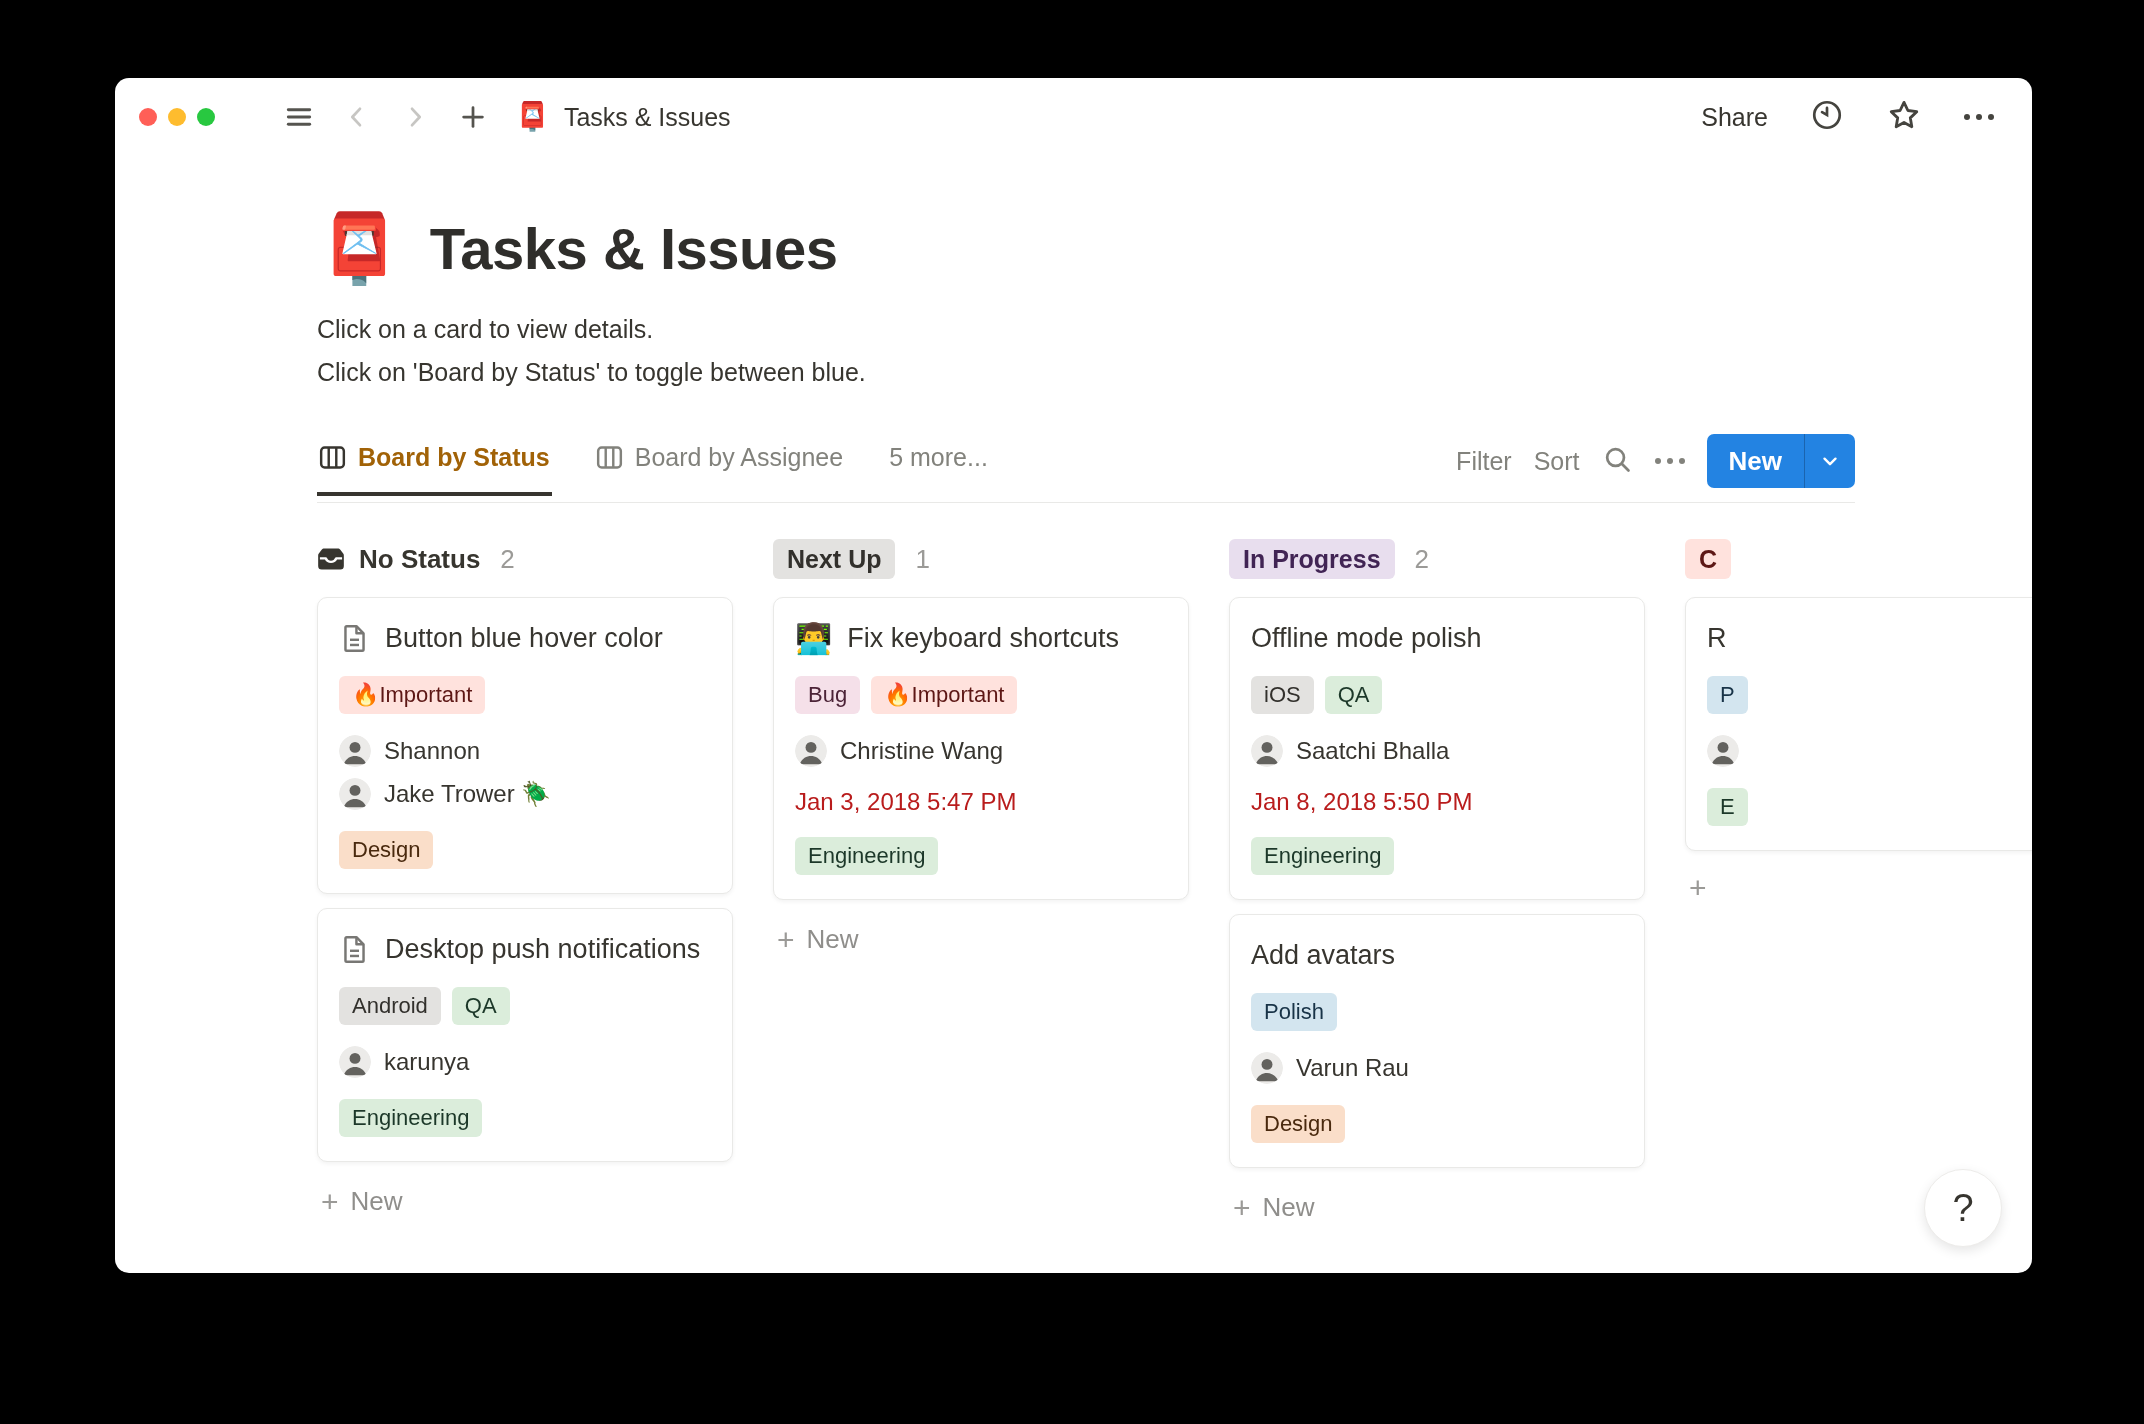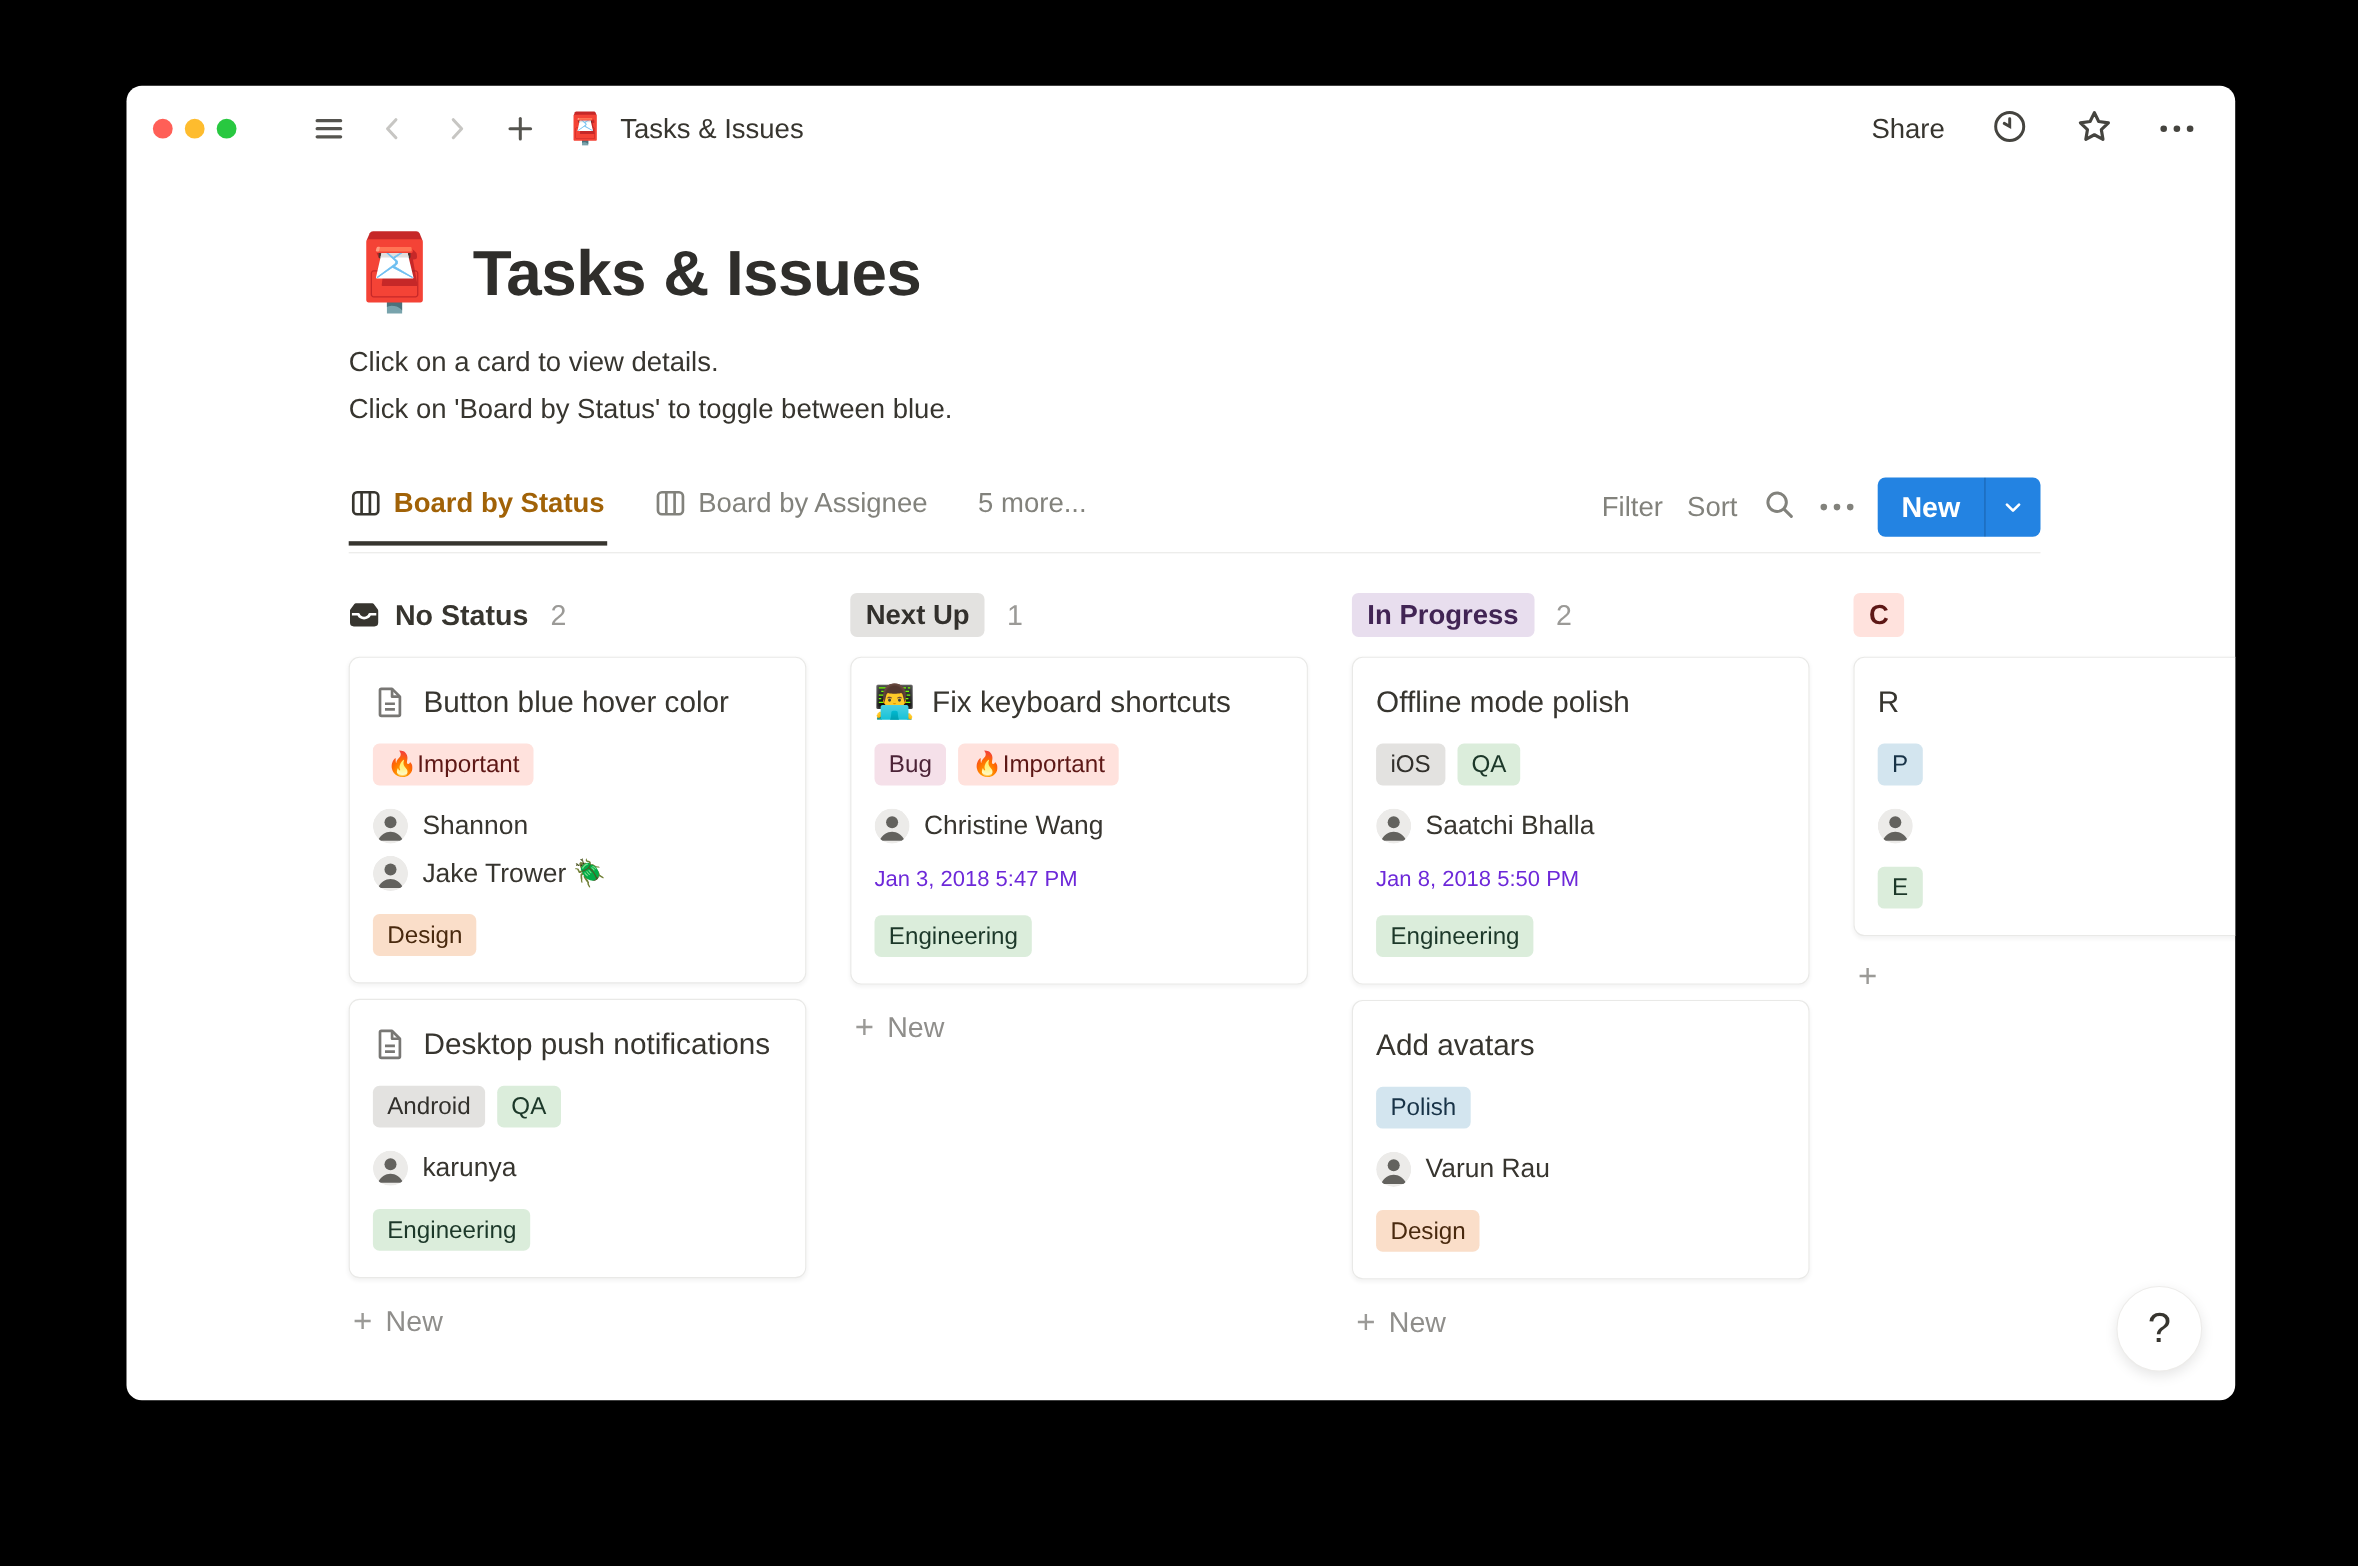--- a/index.html
+++ b/index.html
@@ -62,21 +62,21 @@
   .pill { display:inline-flex; align-items:center; height:38px; padding:0 13px; border-radius:6px; font-size:22px; white-space:nowrap; }
   .t-gray   { background:#E3E2E0; color:#32302C; }
   .t-red    { background:#FFE2DD; color:#5D1715; }
   .t-orange { background:#FADEC9; color:#49290E; }
   .t-green  { background:#DBEDDB; color:#1C3829; }
   .t-pink   { background:#F5E0E9; color:#4C2337; }
   .t-purple { background:#E8DEEE; color:#412454; }
   .t-blue   { background:#D3E5EF; color:#183347; }
   .person { display:flex; align-items:center; gap:13px; font-size:24px; color:#37352F; margin-right:10px; }
   .avatar { width:32px; height:32px; border-radius:50%; overflow:hidden; flex:none; }
-  .date { font-size:20px; color:#6d28d9; }
+  .date { font-size:24px; color:#b91c1c; }
   .new-row { display:flex; align-items:center; gap:12px; color:#8F8E8B; font-size:26px; padding:10px 4px; margin-top:4px; cursor:pointer; width:max-content; }
   .new-row .plus { font-size:30px; line-height:26px; color:#9B9A97; }
   
   .help {
     position:absolute; right:30px; bottom:26px; width:78px; height:78px; border-radius:50%;
     background:#fff; border:1px solid #EDECEA; box-shadow:0 4px 12px rgba(0,0,0,0.10);
     display:flex; align-items:center; justify-content:center;
     font-size:38px; font-weight:500; color:#37352F; cursor:pointer;
   }
 </style>

